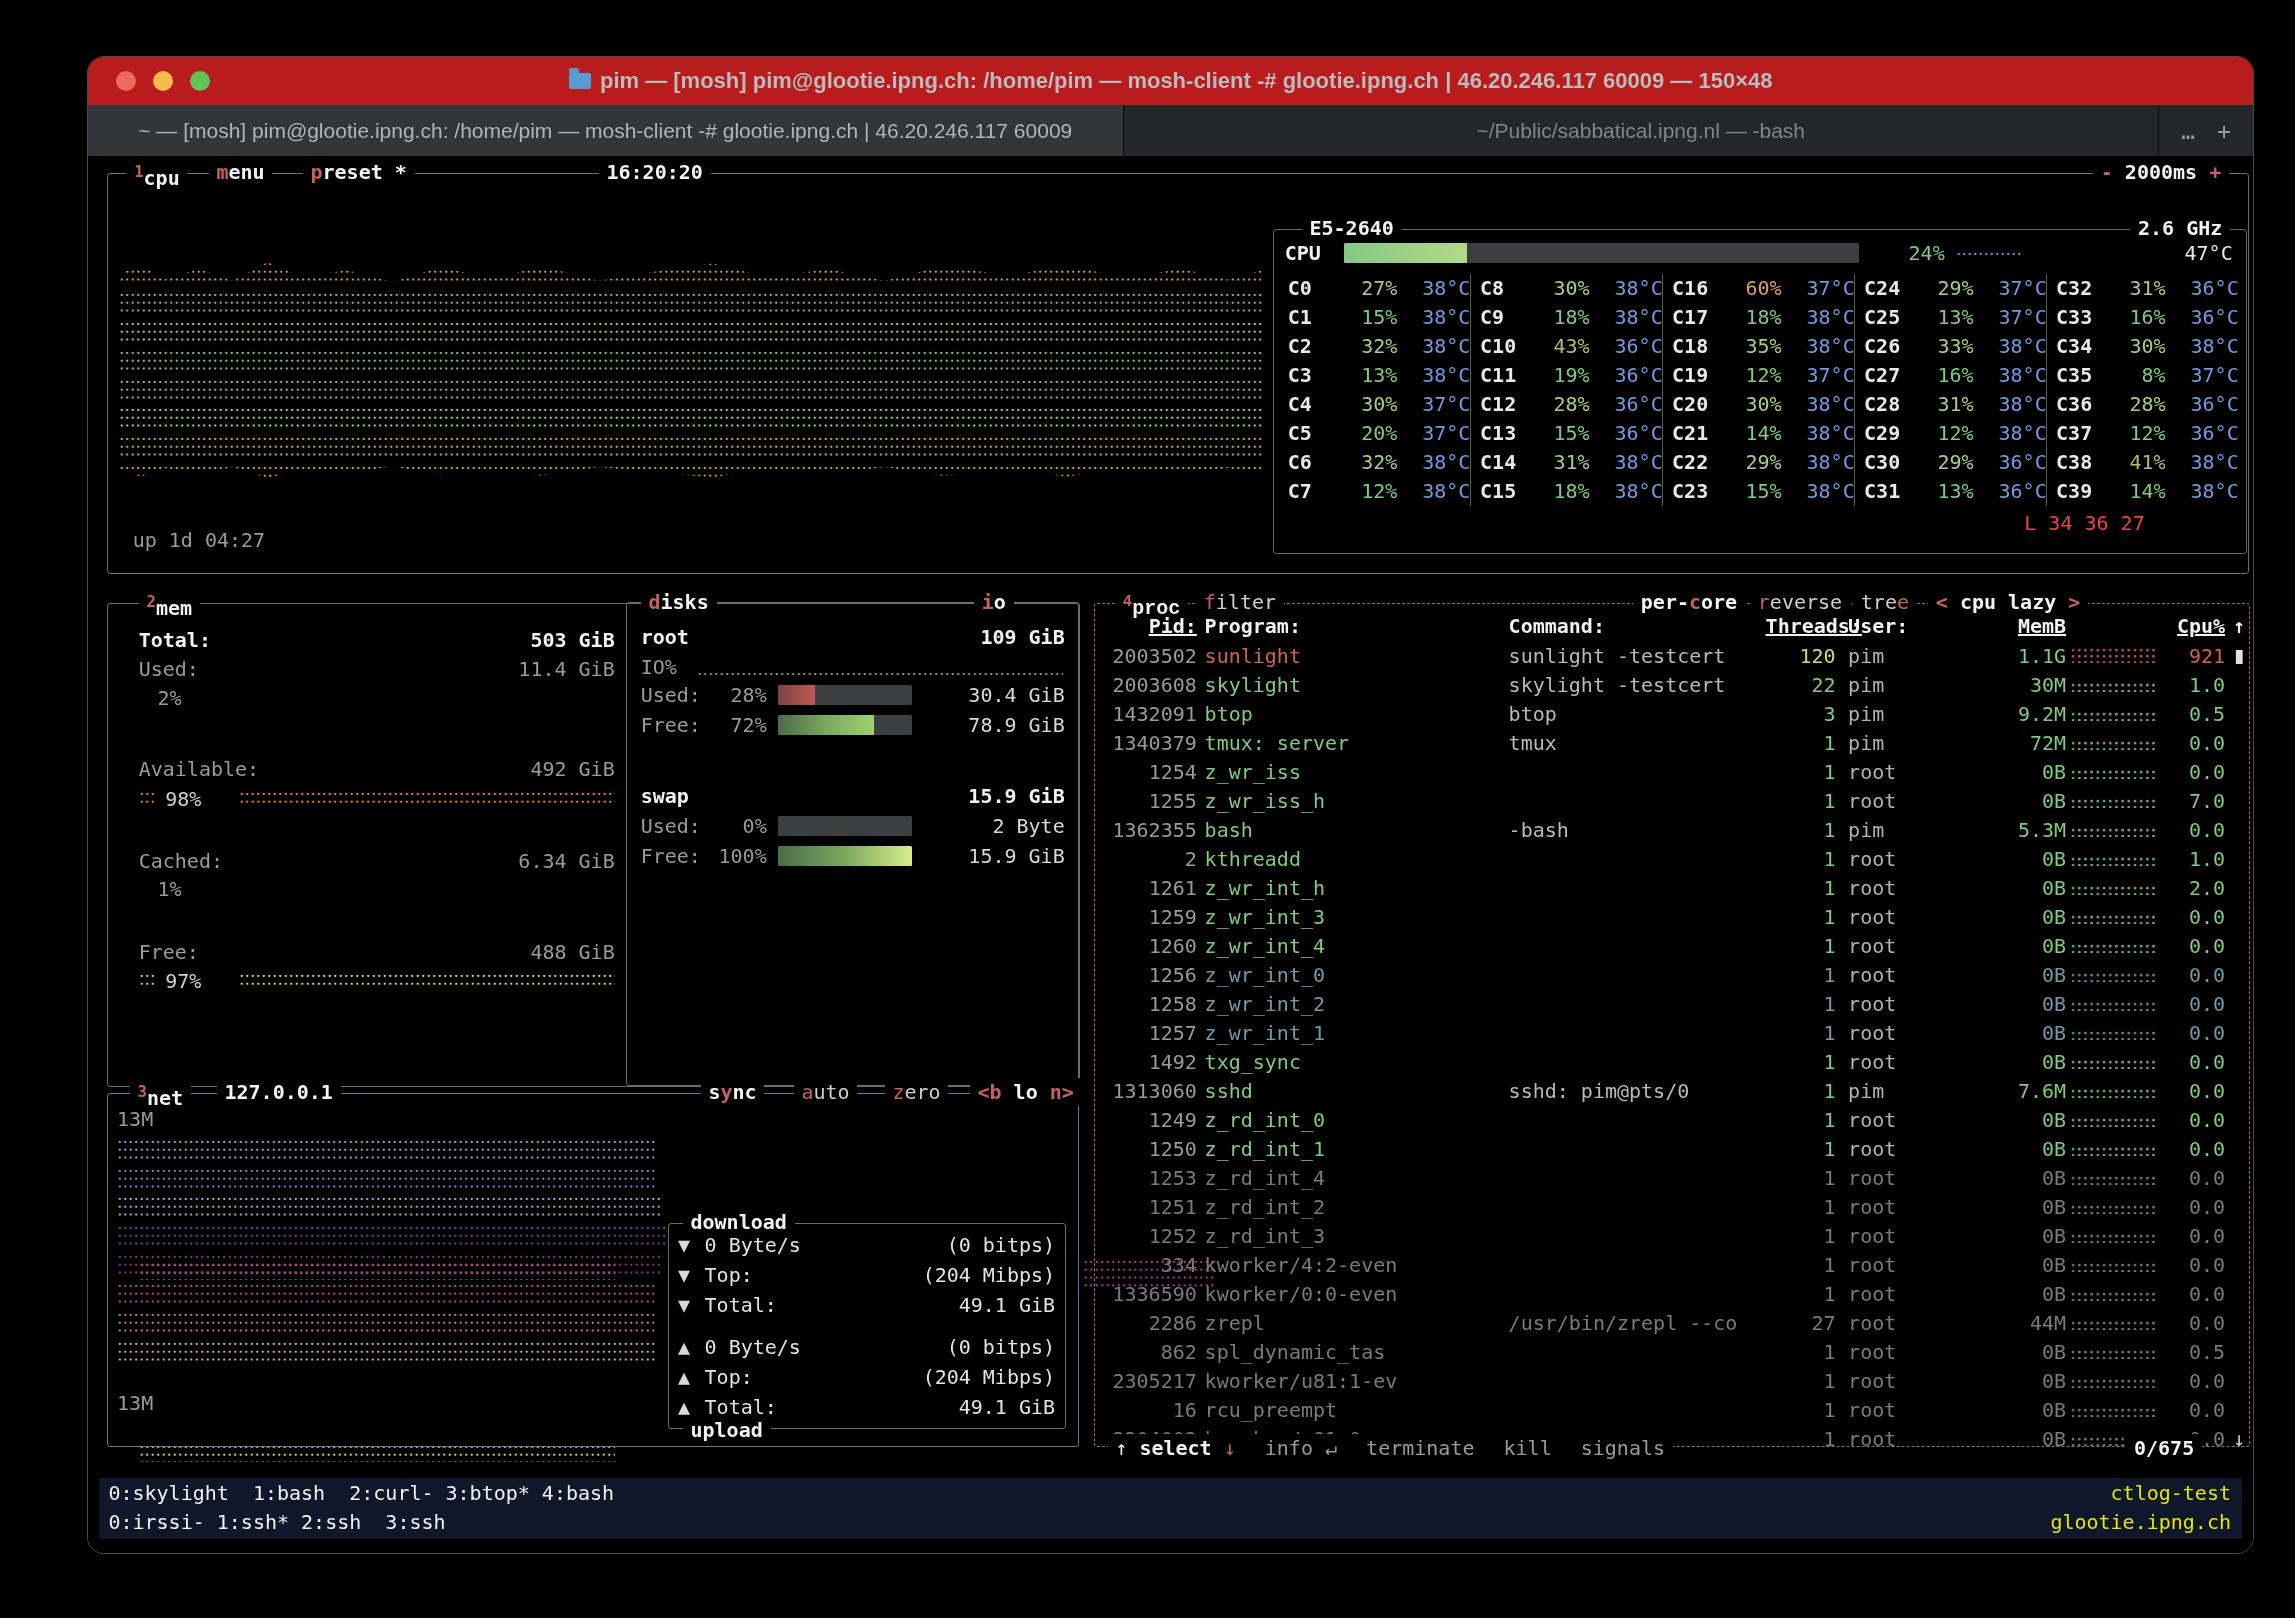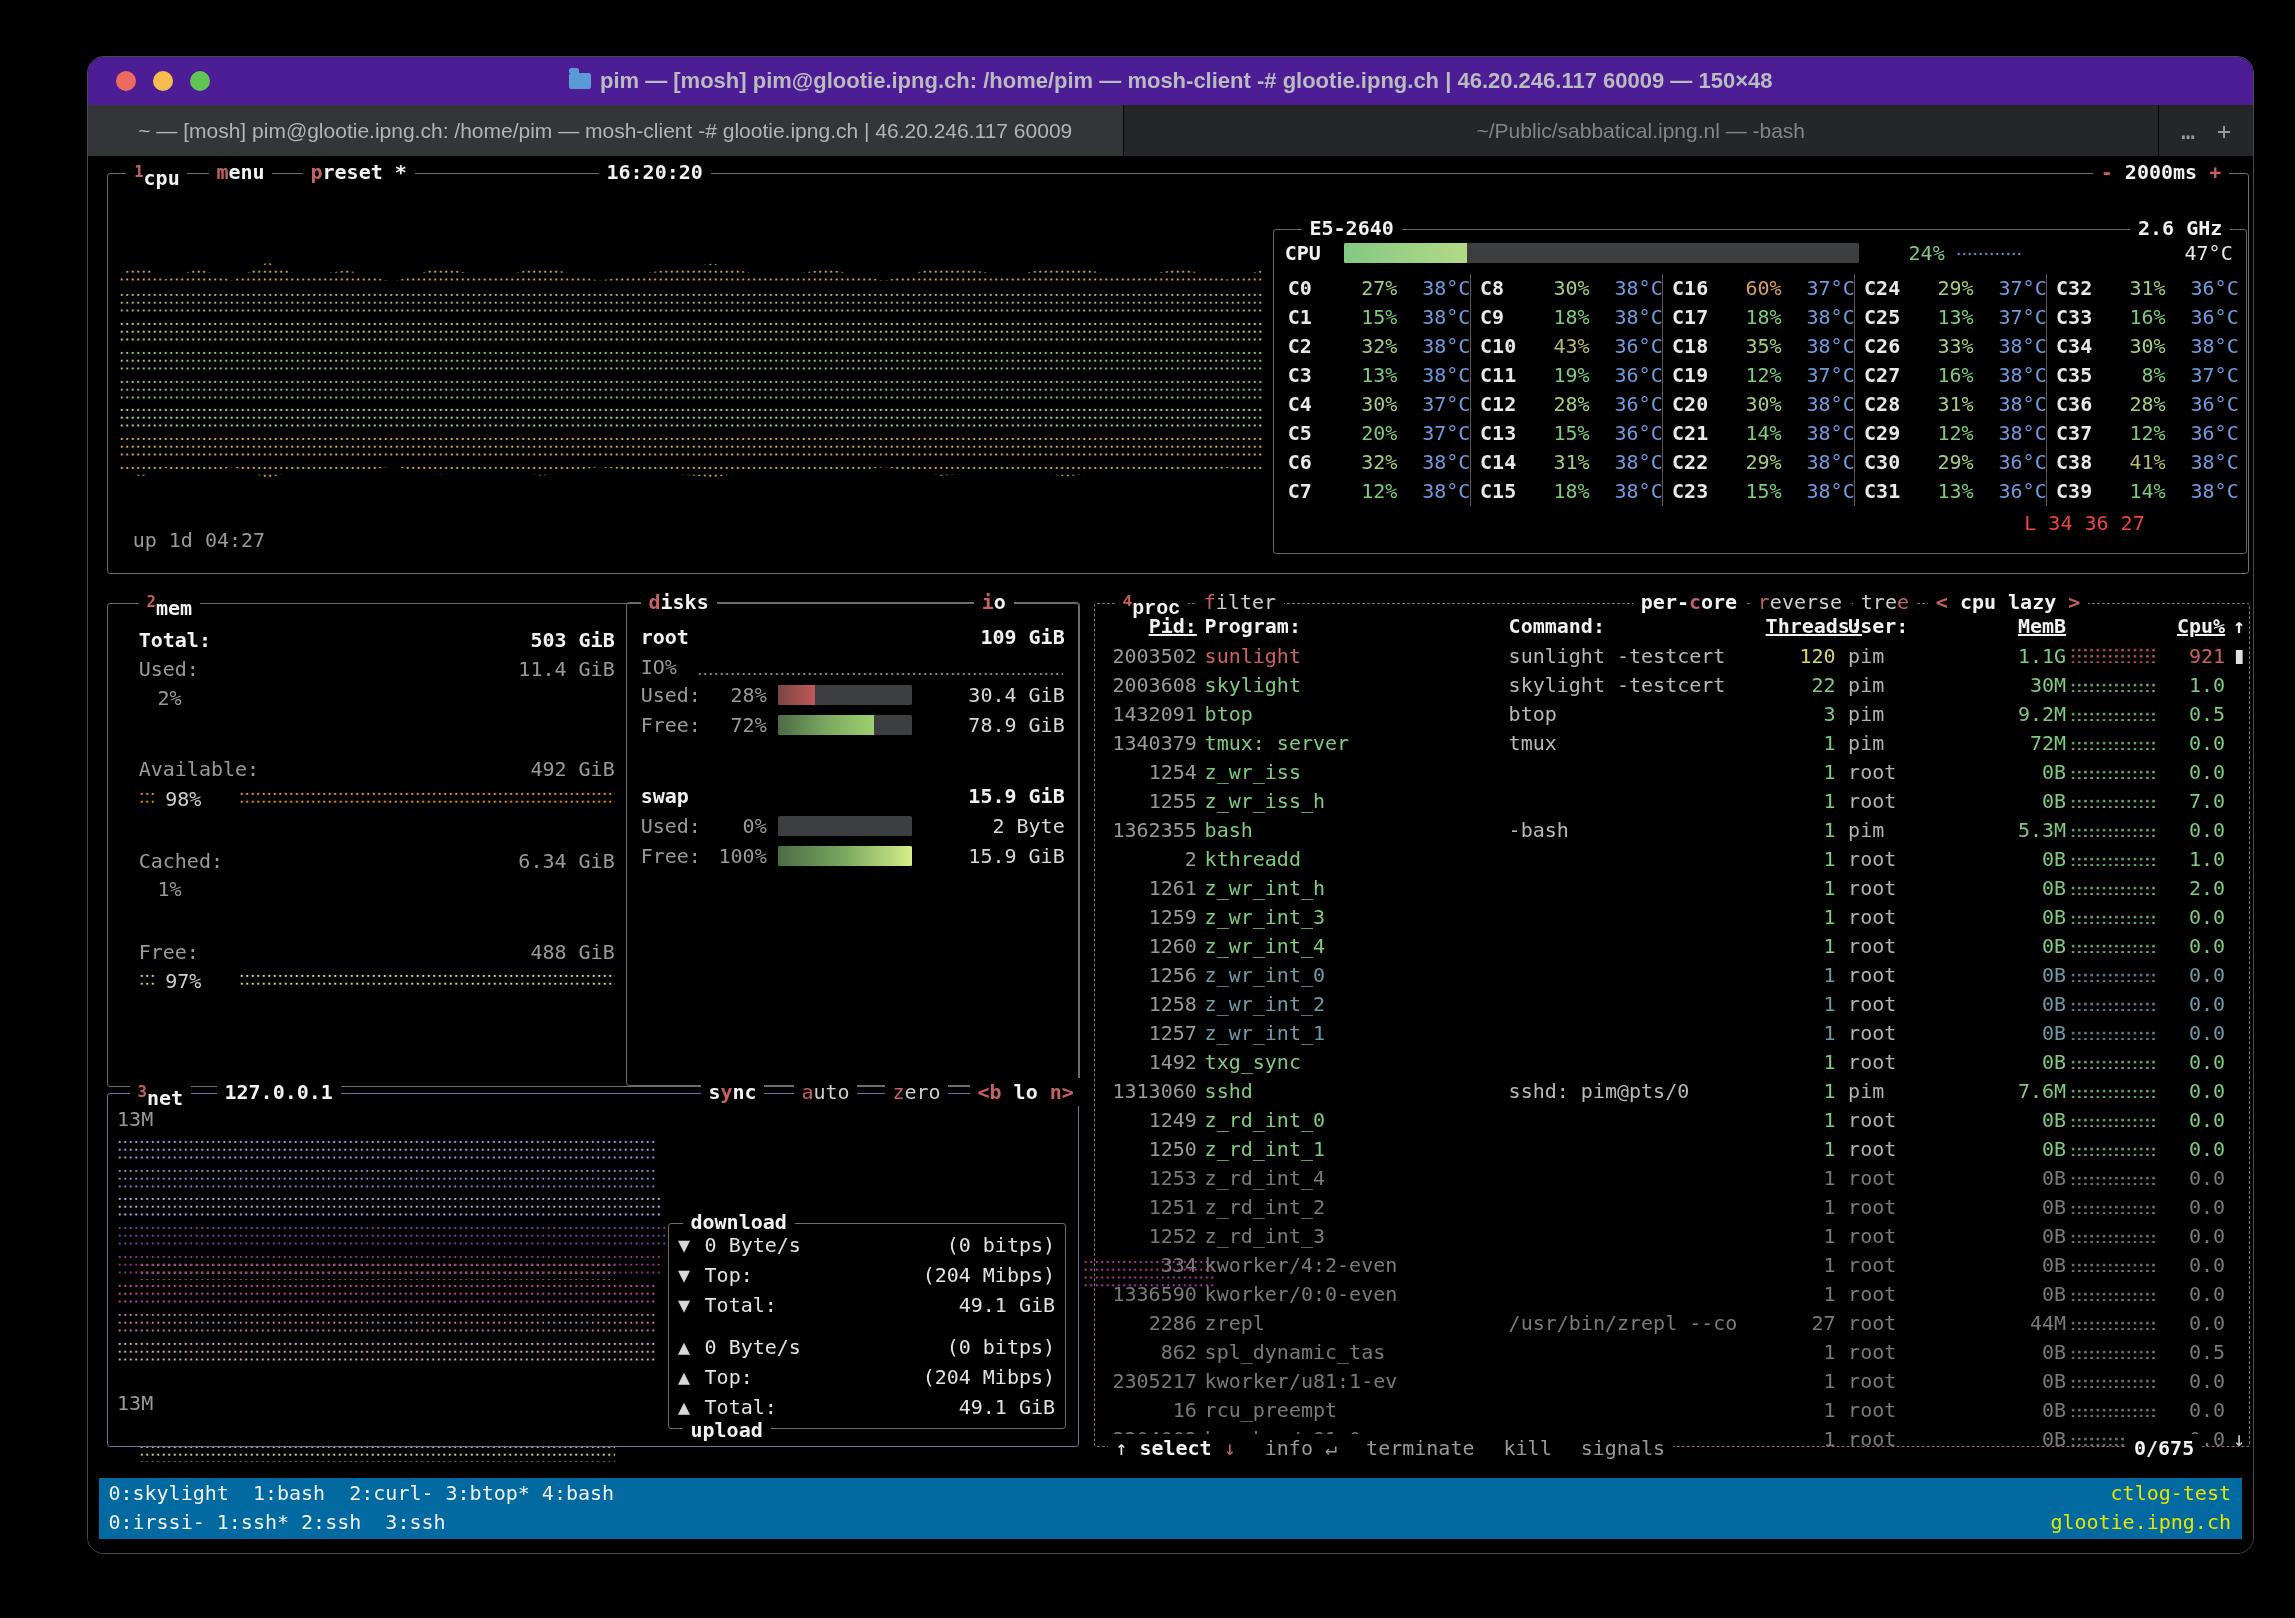--- a/index.html
+++ b/index.html
@@ -1,20 +1,20 @@
 <!DOCTYPE html>
 <html style="font-size:12.5px"><head>
 <meta charset="utf-8">
 <style>
   html,body{margin:0;padding:0;background:#000;}
   body{width:2295px;height:1619px;position:relative;font-family:"DejaVu Sans Mono",monospace;}
   .window{position:absolute;left:87px;top:56px;width:2165px;height:1496px;background:#000;
     border:1.6px solid #4a4a4c;border-radius:17px;overflow:hidden;box-shadow:0 18.7px 62px rgba(0,0,0,.7);}
   
-  .titlebar{position:absolute;left:0;top:0;width:100%;height:48px;background:#4c1d95;
+  .titlebar{position:absolute;left:0;top:0;width:100%;height:48px;background:#b91c1c;
     display:flex;align-items:center;justify-content:center;font-family:"Liberation Sans",sans-serif;}
   .tl{position:absolute;left:28px;top:14px;display:flex;gap:17px;}
   .tl i{width:20px;height:20px;border-radius:50%;display:block;}
   .tl .r{background:#ed6a5e}.tl .y{background:#f5bd4f}.tl .g{background:#61c555}
   .wtitle{color:#b9bcbe;font-size:22px;font-weight:bold;display:flex;align-items:center;gap:9.4px;}
   .folder{width:22px;height:16.4px;background:#5b9bd5;border-radius:2.3px;position:relative;display:inline-block;}
   .folder::before{content:"";position:absolute;top:-4.7px;left:0;width:10px;height:4.7px;background:#5b9bd5;border-radius:2.3px 2.3px 0 0;}
   
   .tabbar{position:absolute;left:0;top:48px;width:100%;height:51px;background:#141516;display:flex;}
   .tab{height:100%;display:flex;align-items:center;justify-content:center;font-family:"Liberation Sans",sans-serif;
@@ -66,21 +66,21 @@
   .tone-d .prog,.tone-d .thr,.tone-d .mem,.tone-d .cpu,.tone-d .pid,.tone-d .cmd,.tone-d .user{color:#7a7a7a;}
   .tone-d .pm-dots{--c:#8a8a8a;}
   .tone-r .prog,.tone-r .cpu{color:#d06060;}
   .tone-r .thr{color:#d8d86a;}
   .tone-r .mem{color:#7ecc7e;}
   .tone-r .pm-dots{--c:#d06060;height:15.6px;}
   .prow:first-of-type .sb::after{content:"▮";color:#e0e0e0;font-size:23.4px;}
   .prow:last-of-type .sb::after{content:"↓";color:#cfcfcf;}
   .thr{text-align:right;}.mem{text-align:right;}.cpu{text-align:right;}
   
-  .tmux{position:absolute;left:11px;top:1321px;width:2143px;height:61px;background:#0369a1;color:#f2f2f2;}
+  .tmux{position:absolute;left:11px;top:1321px;width:2143px;height:61px;background:#0f172a;color:#f2f2f2;}
   .tmux .l{position:absolute;left:9.4px;white-space:pre;}
   .tmux .r{position:absolute;right:11px;color:#e6e600;text-align:right;}
 </style>
 </head>
 <body>
 
 <div class="window">
 
   <div class="titlebar">
     <div class="tl">

